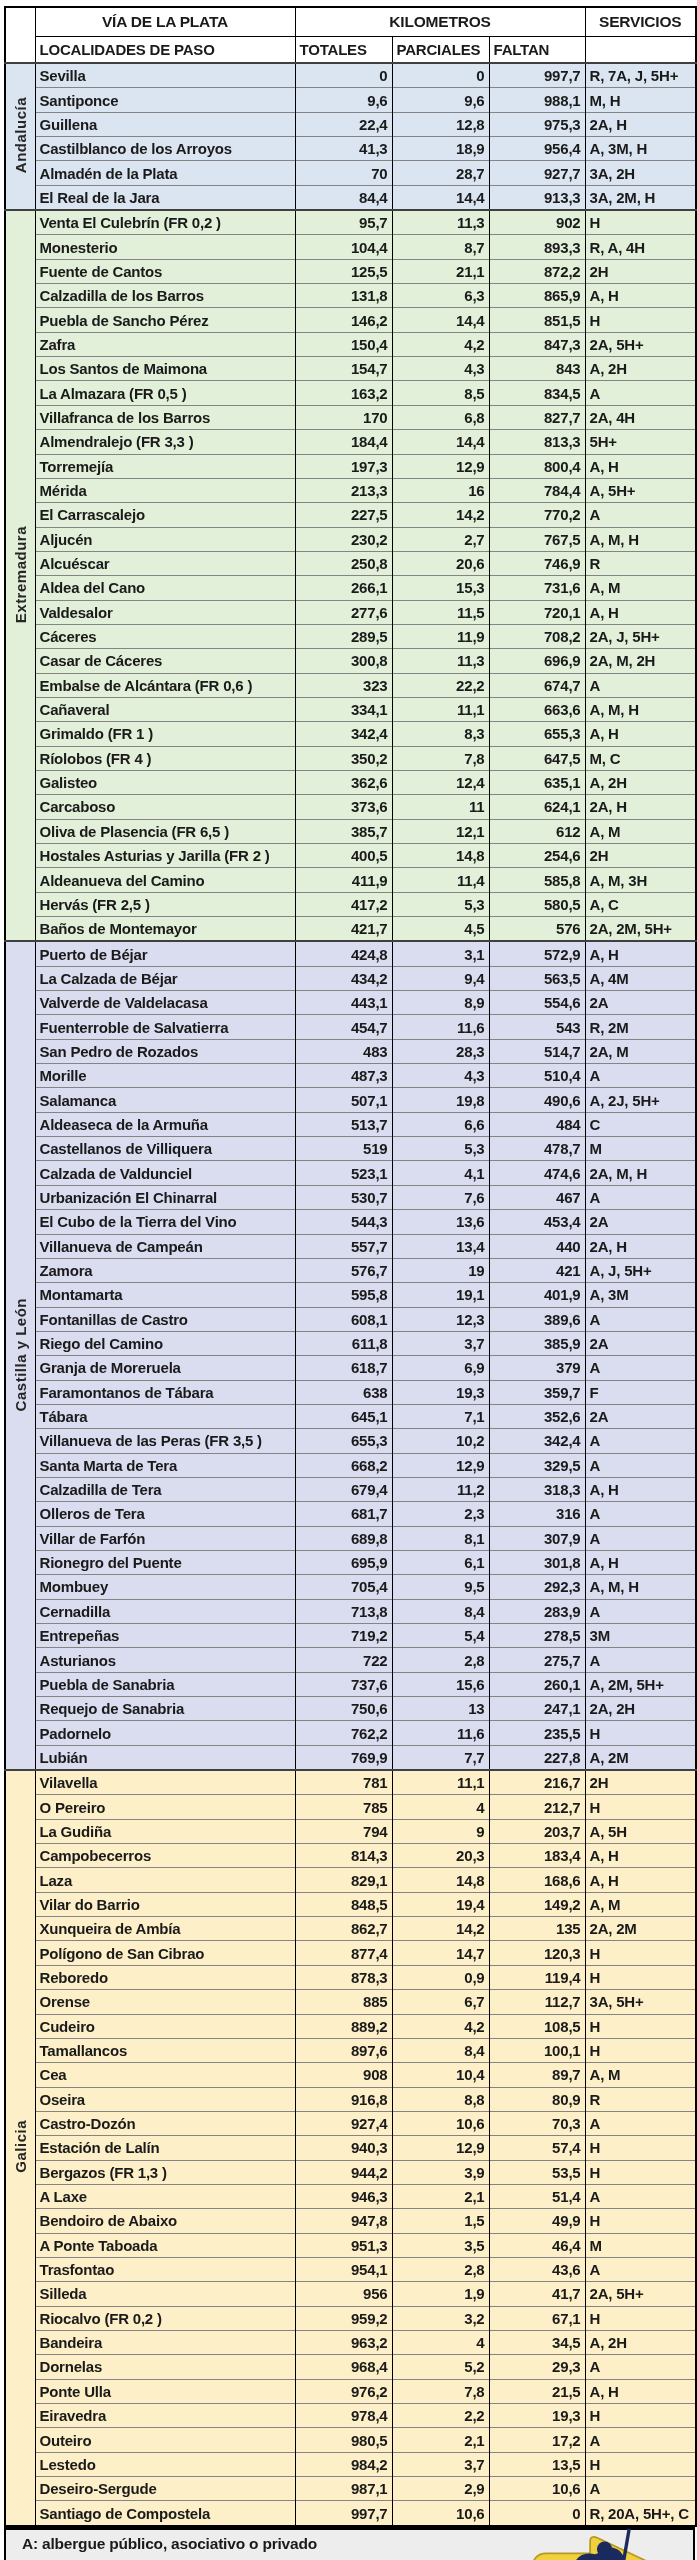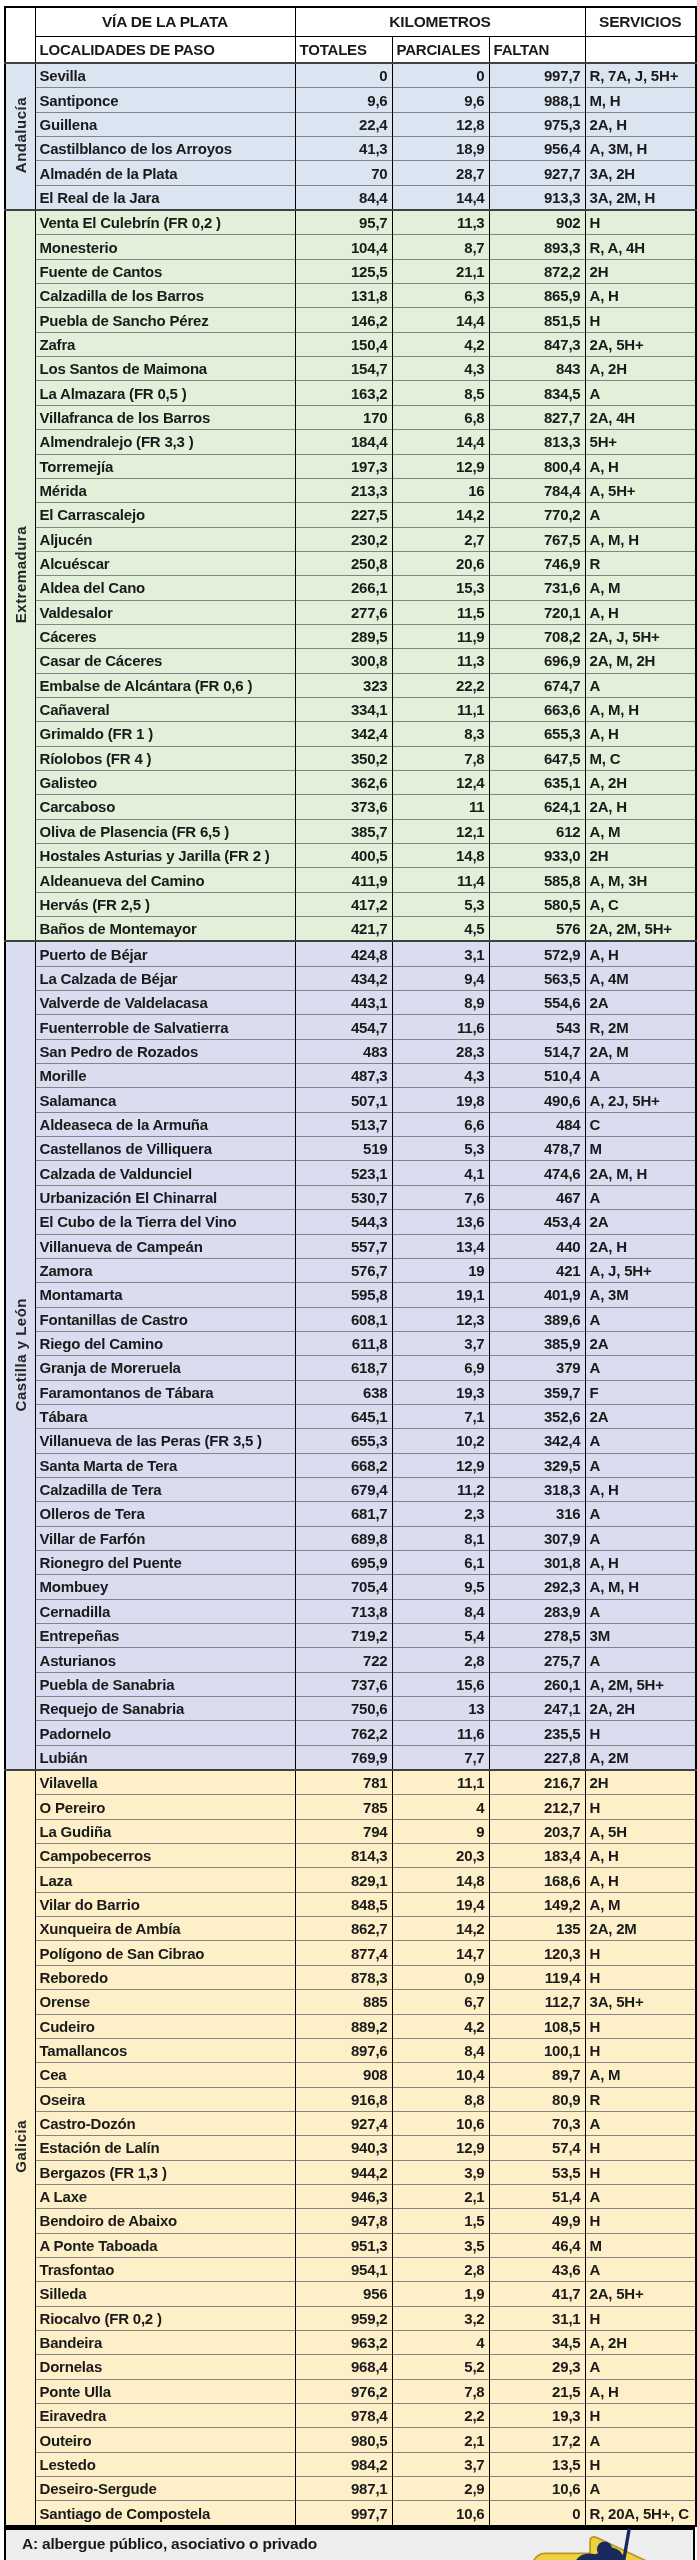--- a/index.html
+++ b/index.html
@@ -303,21 +303,21 @@
           <td class="loc">Oliva de Plasencia (FR 6,5 )</td>
           <td class="num">385,7</td>
           <td class="num">12,1</td>
           <td class="num">612</td>
           <td class="srv">A, M</td>
         </tr>
         <tr style="background: rgb(226, 239, 217);">
           <td class="loc">Hostales Asturias y Jarilla (FR 2 )</td>
           <td class="num">400,5</td>
           <td class="num">14,8</td>
-          <td class="num">933,0</td>
+          <td class="num">254,6</td>
           <td class="srv">2H</td>
         </tr>
         <tr style="background: rgb(226, 239, 217);">
           <td class="loc">Aldeanueva del Camino</td>
           <td class="num">411,9</td>
           <td class="num">11,4</td>
           <td class="num">585,8</td>
           <td class="srv">A, M, 3H</td>
         </tr>
         <tr style="background: rgb(226, 239, 217);">
@@ -725,21 +725,21 @@
           <td class="loc">Silleda</td>
           <td class="num">956</td>
           <td class="num">1,9</td>
           <td class="num">41,7</td>
           <td class="srv">2A, 5H+</td>
         </tr>
         <tr style="background: rgb(253, 240, 200);">
           <td class="loc">Riocalvo (FR 0,2 )</td>
           <td class="num">959,2</td>
           <td class="num">3,2</td>
-          <td class="num">31,1</td>
+          <td class="num">67,1</td>
           <td class="srv">H</td>
         </tr>
         <tr style="background: rgb(253, 240, 200);">
           <td class="loc">Bandeira</td>
           <td class="num">963,2</td>
           <td class="num">4</td>
           <td class="num">34,5</td>
           <td class="srv">A, 2H</td>
         </tr>
         <tr style="background: rgb(253, 240, 200);">

